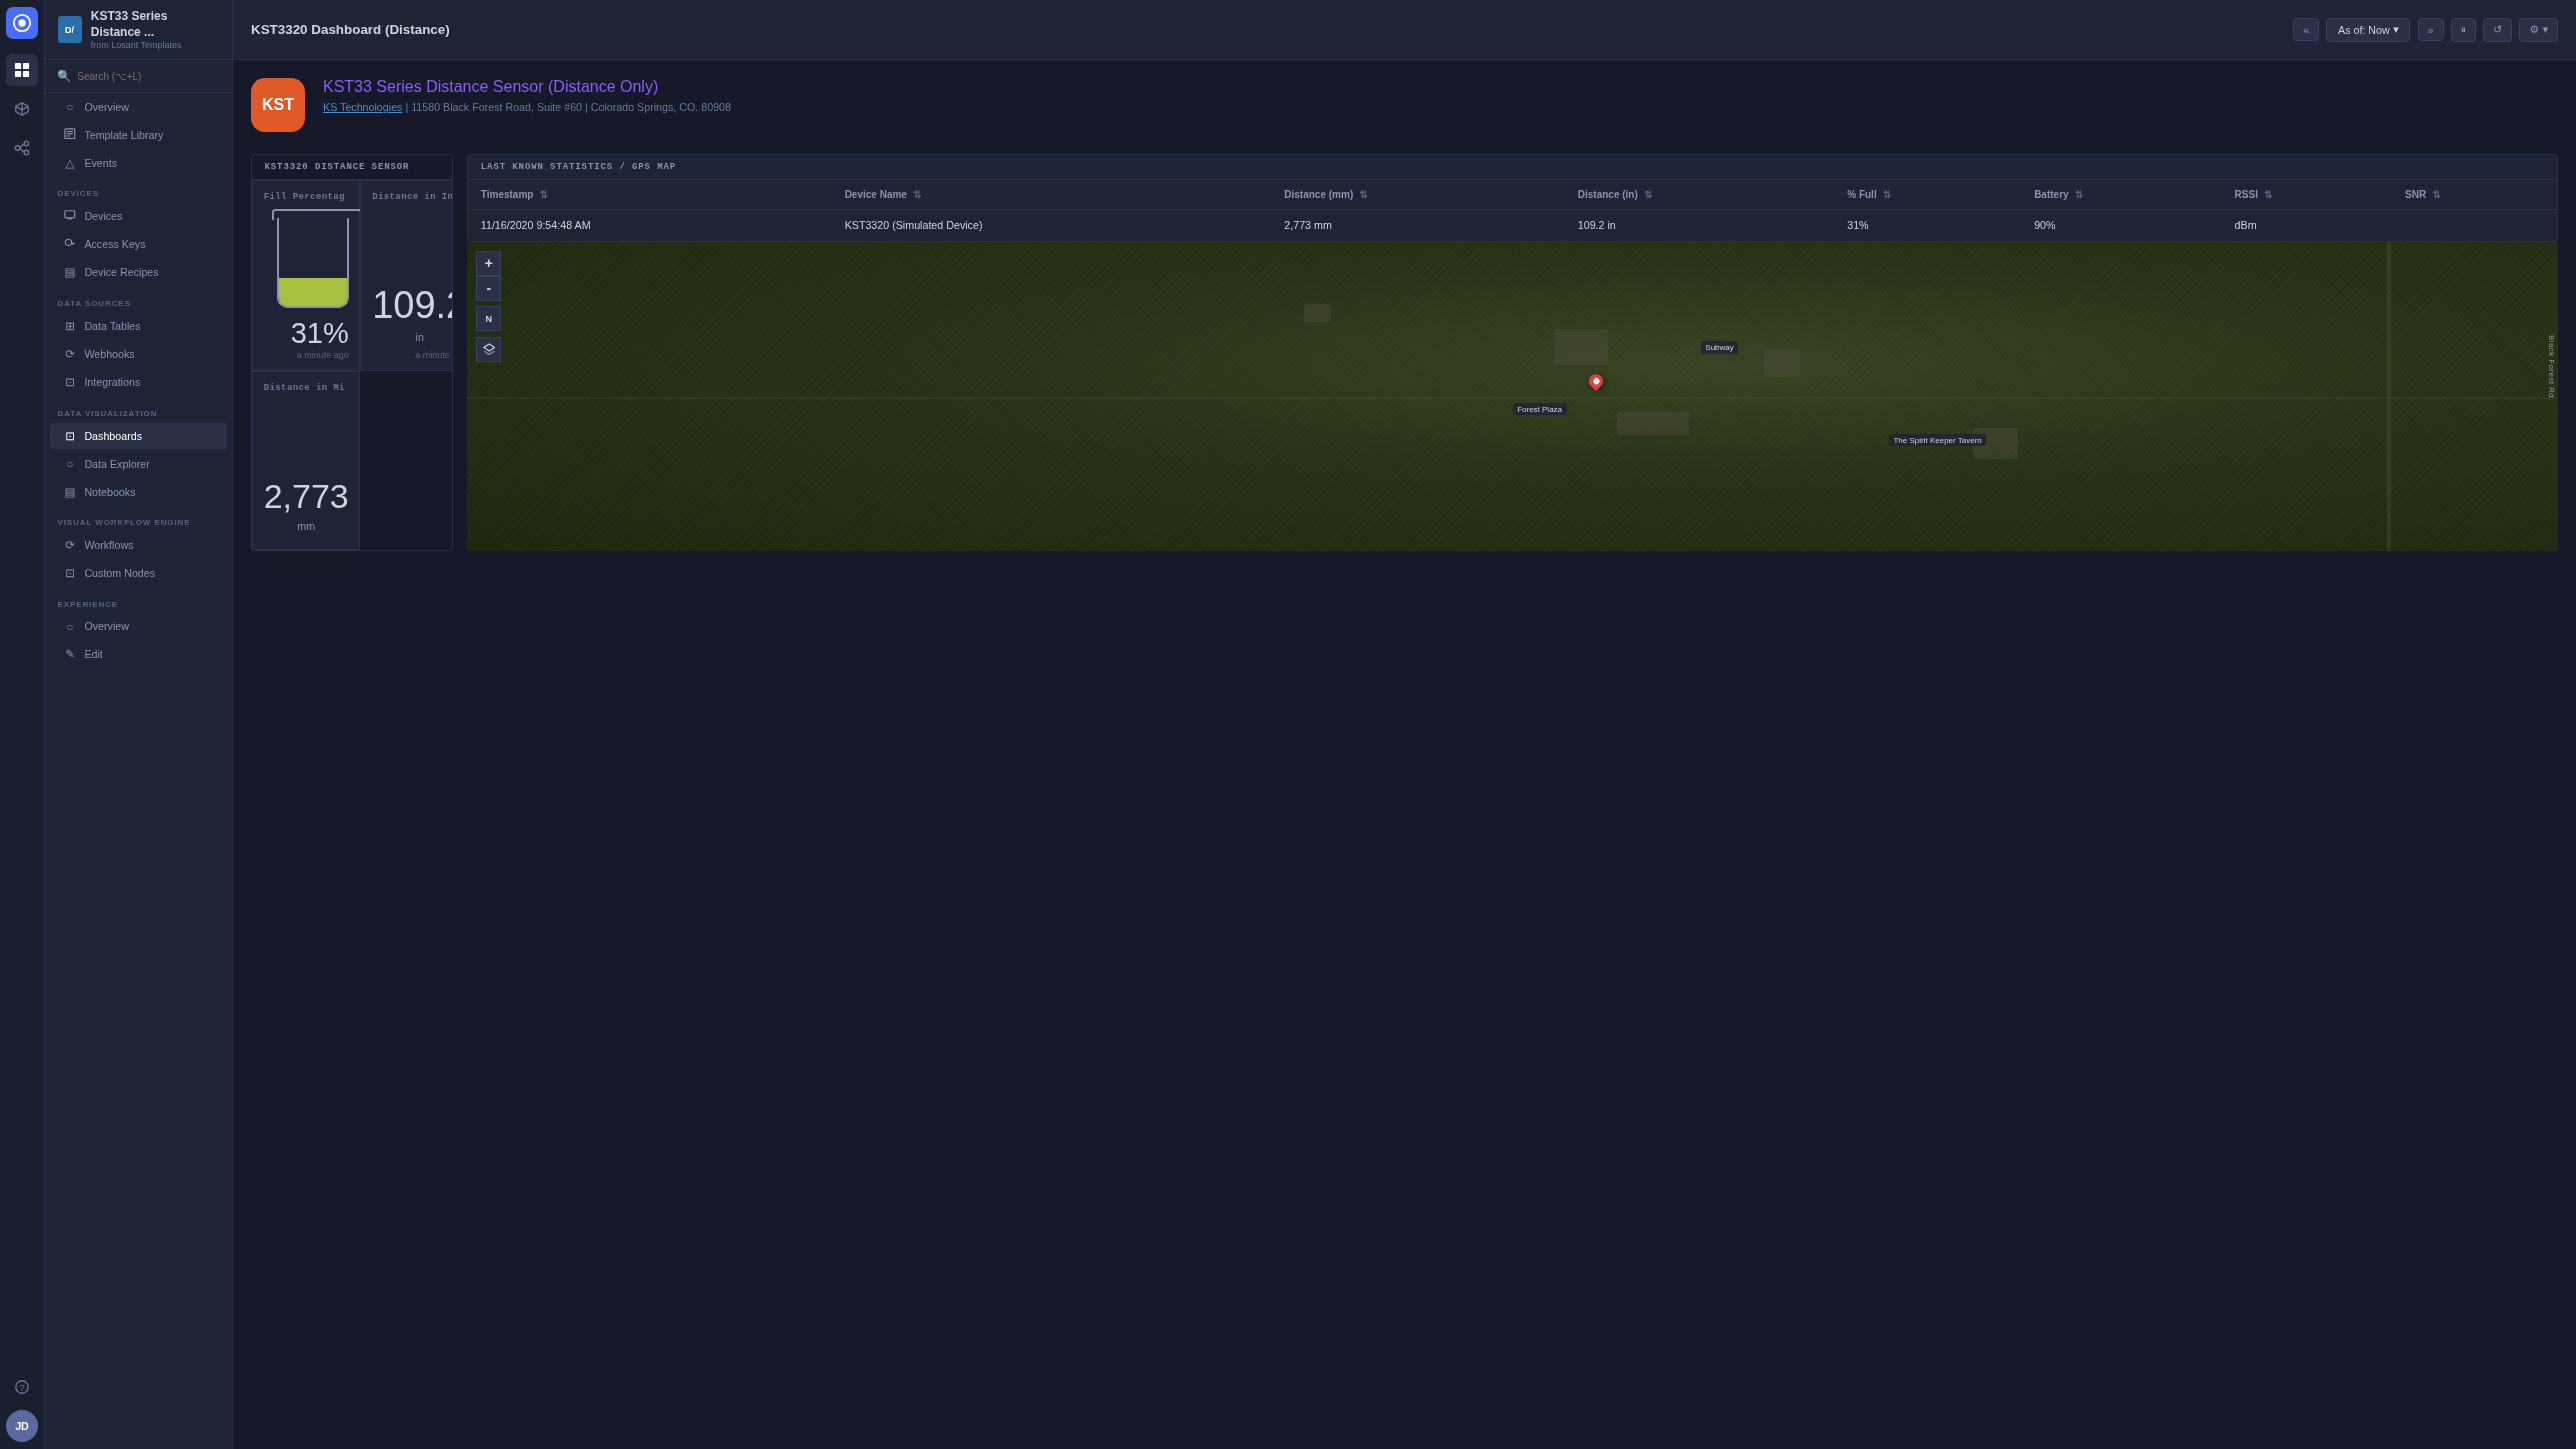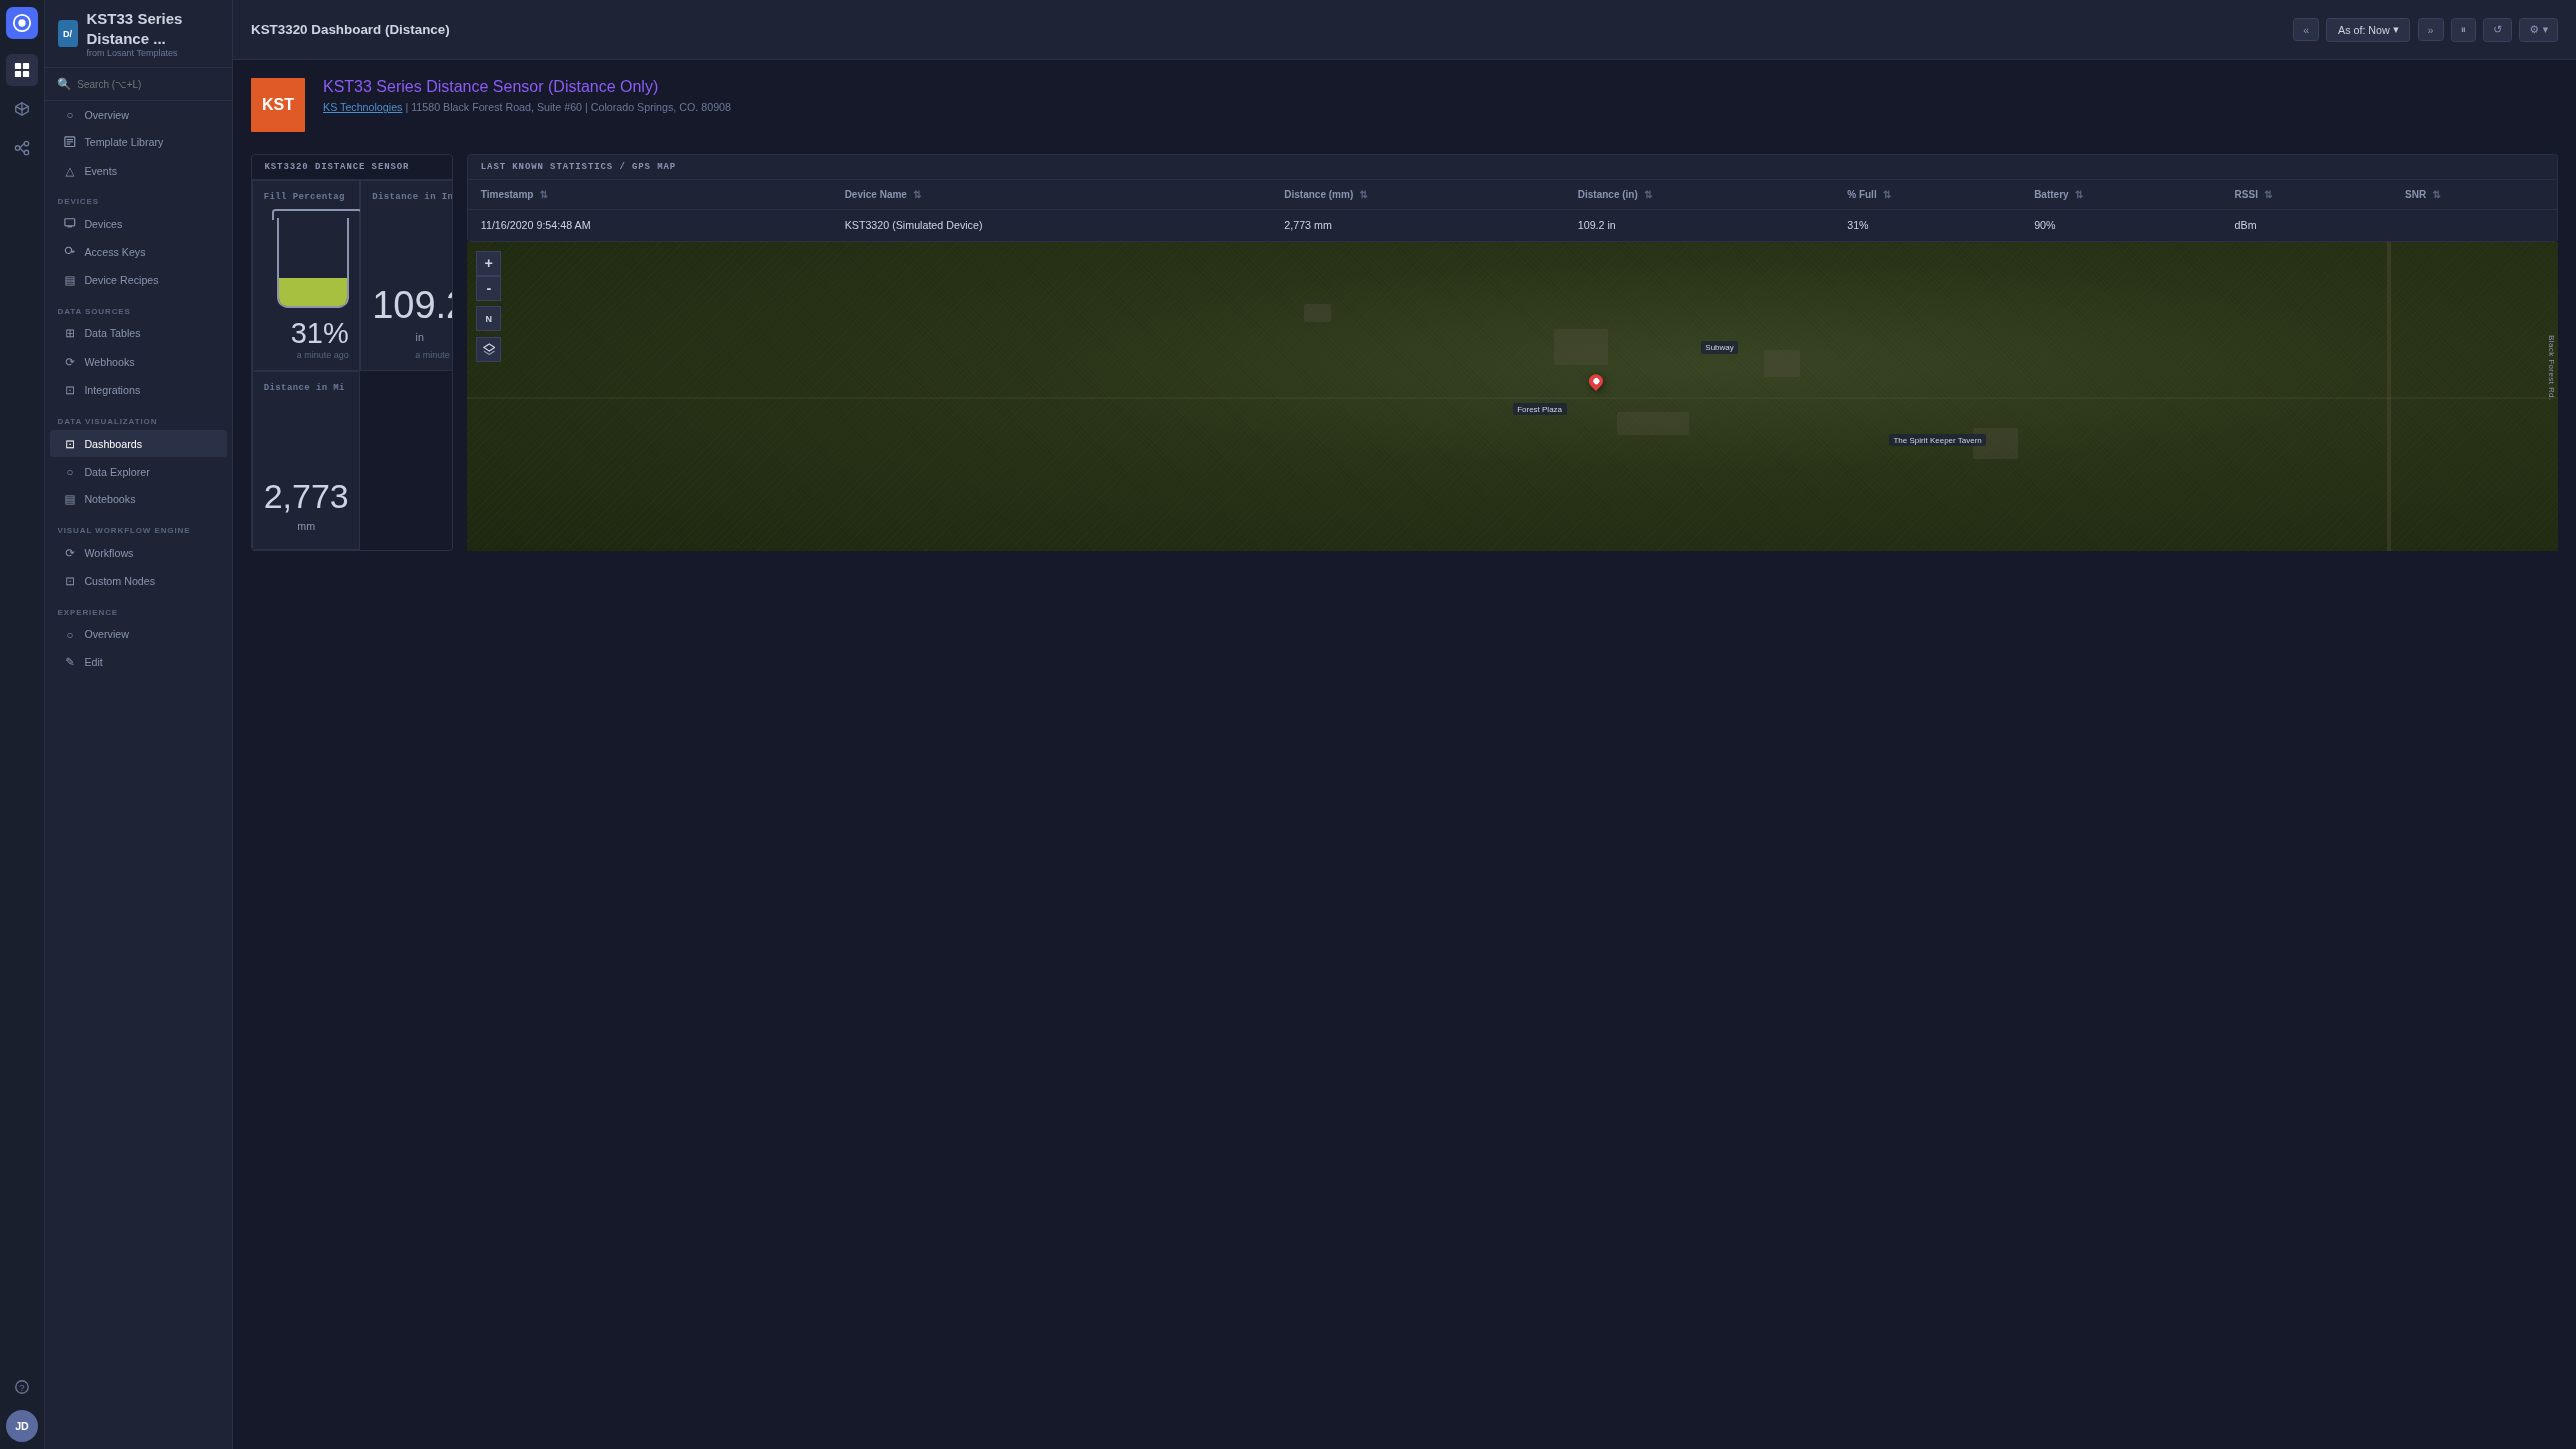--- a/index.html
+++ b/index.html
@@ -59,21 +59,21 @@
       display: flex; align-items: center; gap: 9px;
       cursor: pointer;
     }
     .sidebar-app-icon {
       width: 27px; height: 27px;
       background: #2a6fa8;
       border-radius: 3.6px;
       display: flex; align-items: center; justify-content: center;
       color: #fff; font-size: 9px; font-weight: bold;
     }
-    .sidebar-title { font-size: 15px; color: #cdd3e0; font-weight: 600; line-height: 1.3; }
+    .sidebar-title { font-size: 12px; color: #cdd3e0; font-weight: 600; line-height: 1.3; }
     .sidebar-subtitle { font-size: 9px; color: #6b7899; }
 
     .sidebar-search {
       padding: 9px 12.5px;
       border-bottom: 0.9px solid #2a3045;
       display: flex; align-items: center; gap: 5.4px;
     }
     .sidebar-search input {
       background: transparent;
       border: none;
@@ -153,21 +153,21 @@
     }
 
     
     .app-header {
       display: flex; gap: 18px; align-items: flex-start;
       margin-bottom: 21.5px;
     }
     .app-logo {
       width: 54px; height: 54px;
       background: #e05a28;
-      border-radius: 1px;
+      border-radius: 14px;
       display: flex; align-items: center; justify-content: center;
       color: #fff; font-weight: 900; font-size: 16px;
       flex-shrink: 0;
     }
     .app-info h1 { font-size: 16px; font-weight: 400; color: #8b5cf6; margin-bottom: 5.4px; }
     .app-info p { font-size: 10.7px; color: #6b7899; }
     .app-info a { color: #4a8fcf; text-decoration: underline; cursor: pointer; }
 
     
     .panels-row {

